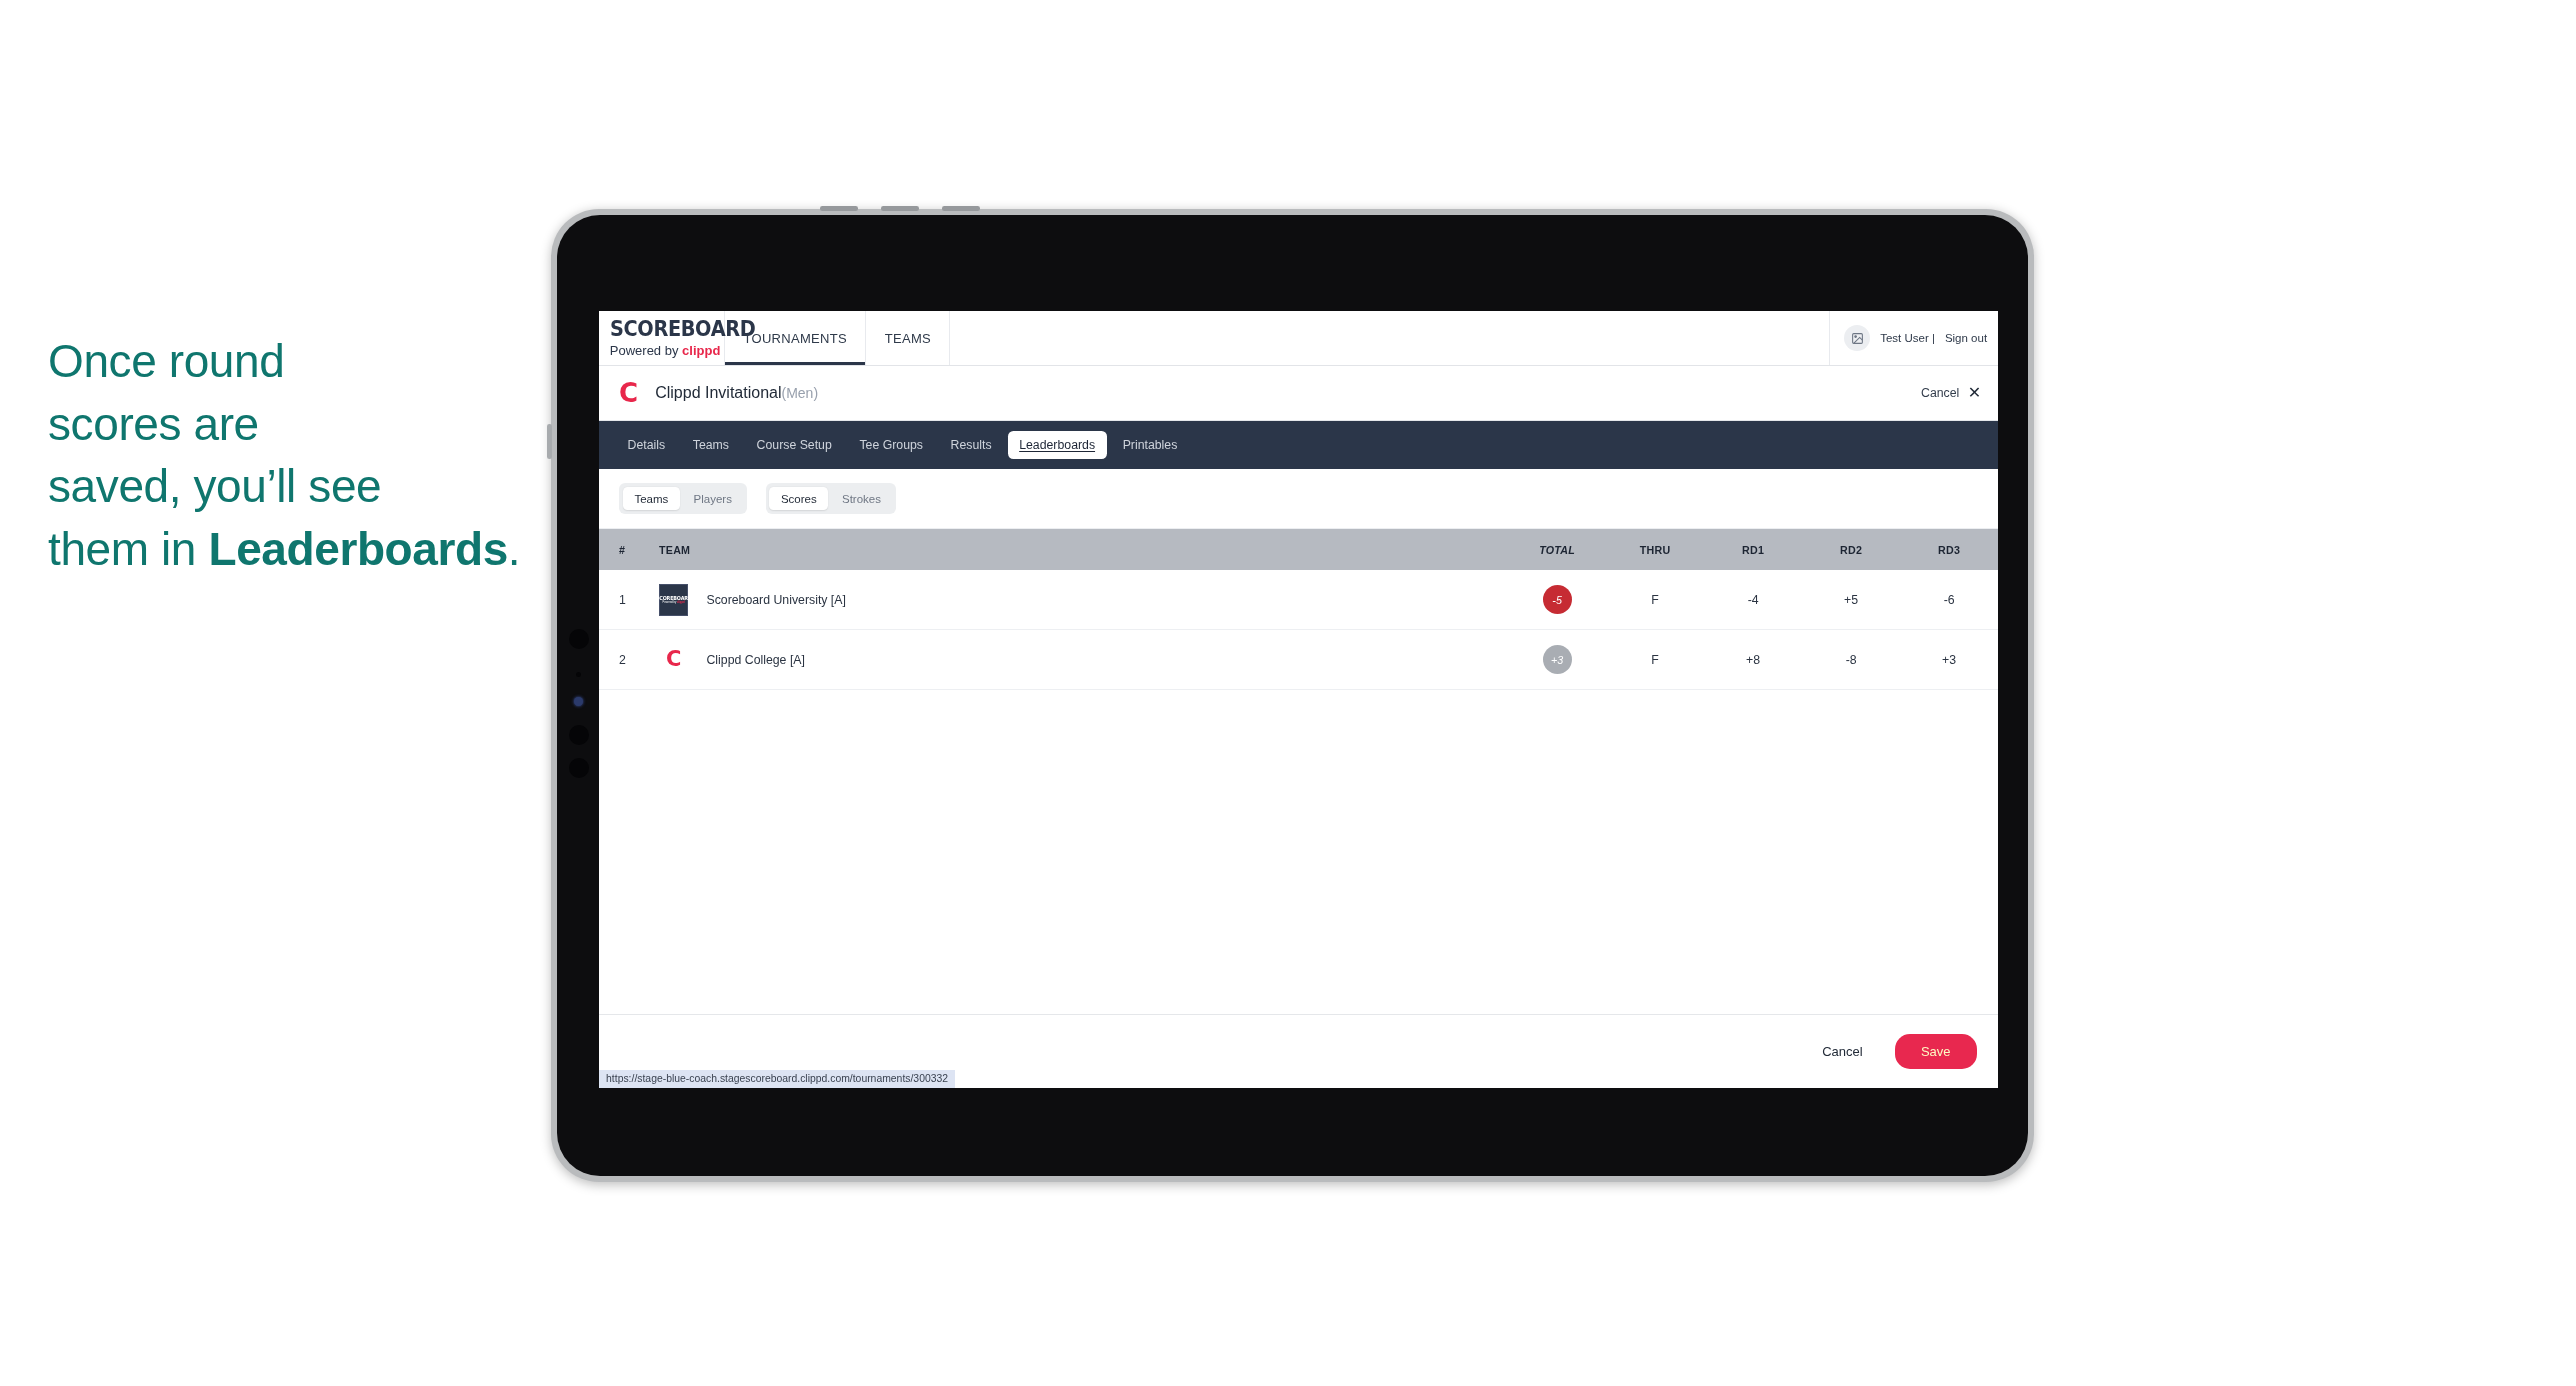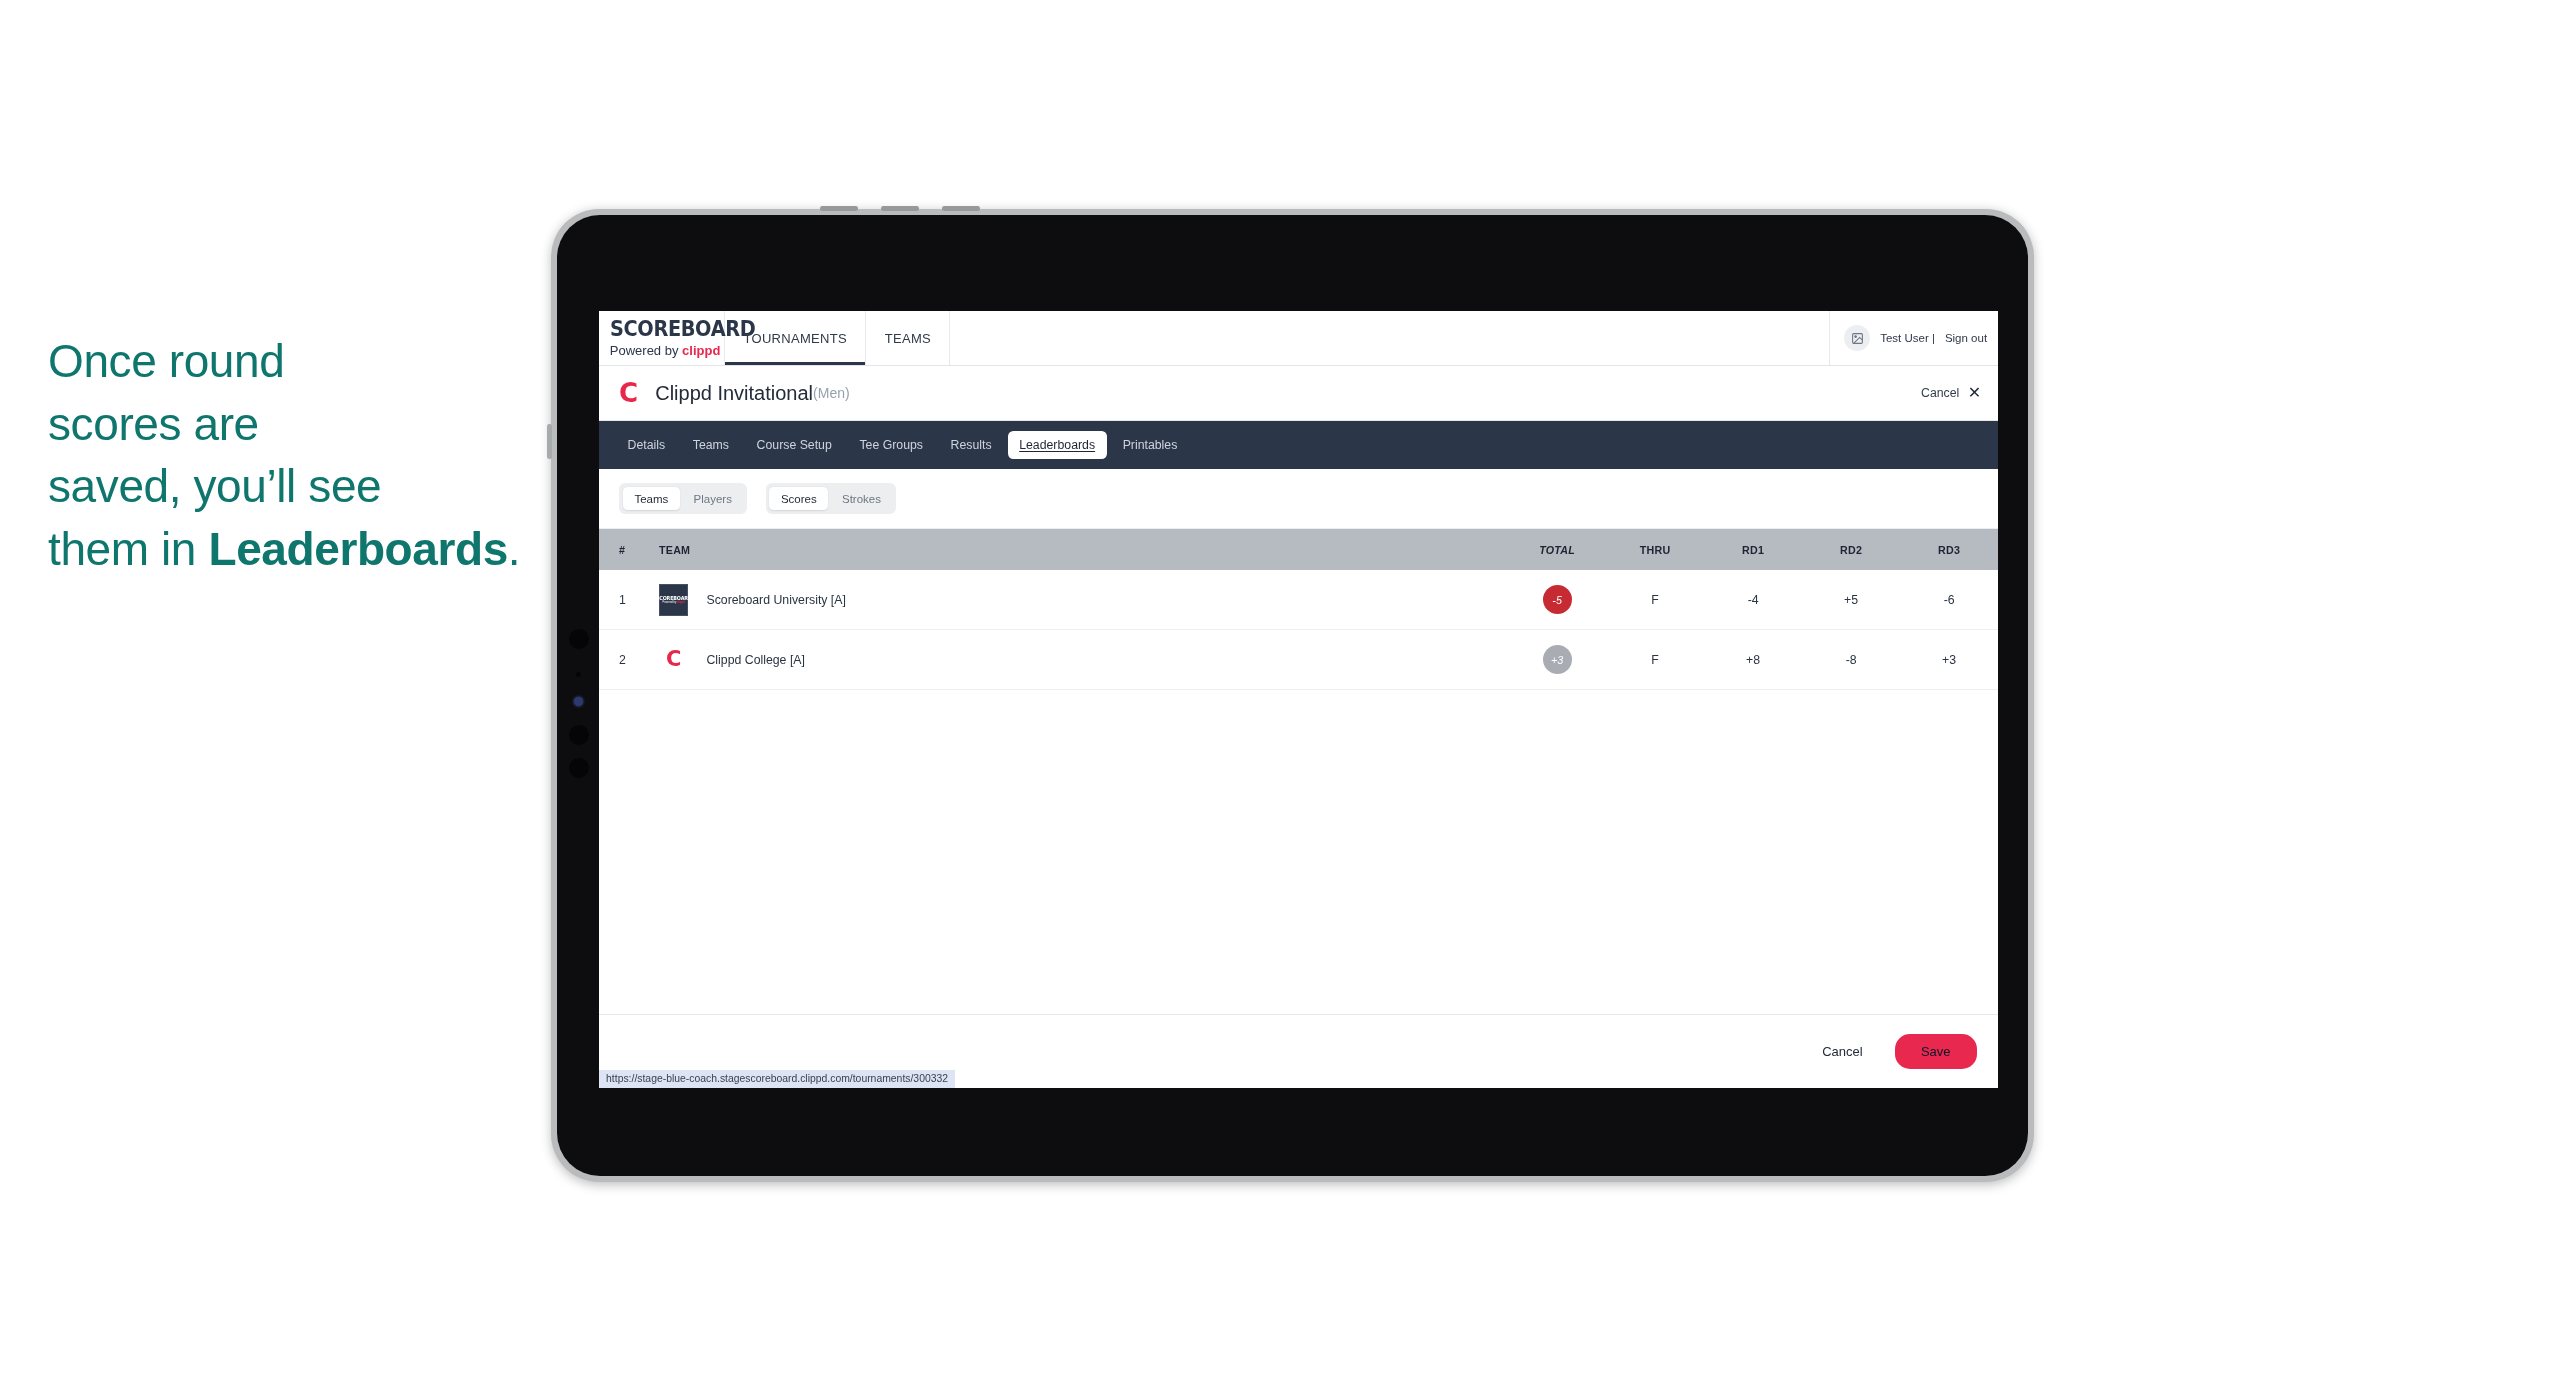--- a/index.html
+++ b/index.html
@@ -167,21 +167,21 @@
   }
   .c-logo {
     font-family: "DejaVu Sans", sans-serif;
     font-weight: 700;
     color: #e8274b;
     line-height: 1;
   }
   #title-bar .c-logo { font-size: 26px; }
   #tournament-name {
     margin-left: 17px;
-    font-size: 20px;
+    font-size: 16px;
     color: #222b38;
   }
   #tournament-gender {
     font-size: 14px;
     color: #98a0ad;
   }
   #title-spacer { flex: 1 1 auto; }
   #cancel-top {
     display: flex; align-items: center; gap: 8.4px;
     font-size: 12.3px; color: #333d4c;
@@ -325,21 +325,21 @@
   }
   #cancel-btn {
     font-size: 13px;
     color: #222b38;
     font-weight: 500;
     padding: 7.7px 12.3px;
     cursor: pointer;
   }
   #save-btn {
     background: #e8284f;
-    color: #0f172a;
+    color: #fef9c3;
     font-size: 13px;
     font-weight: 500;
     border: none;
     border-radius: 15px;
     padding: 10px 26px;
     cursor: pointer;
     font-family: "Liberation Sans", sans-serif;
   }
 
   

